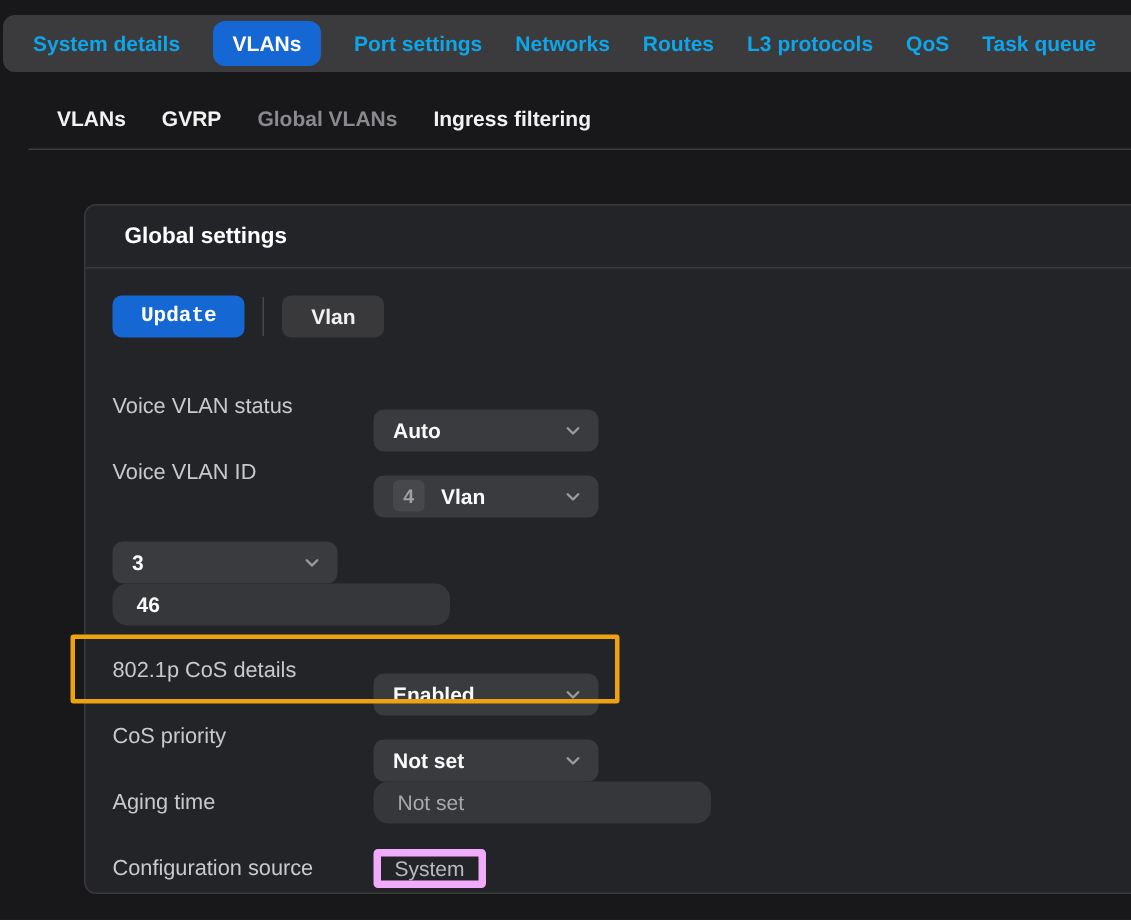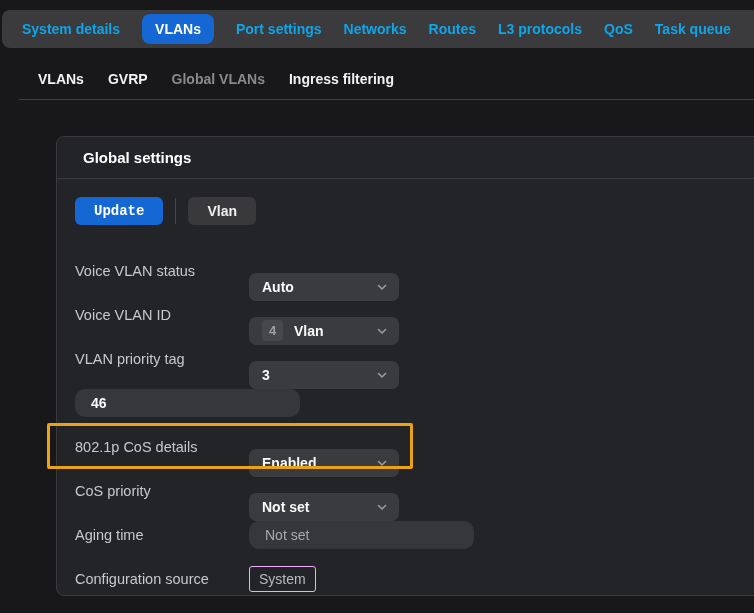--- a/index.html
+++ b/index.html
@@ -163,21 +163,21 @@
     font-weight: 700;
     color: #fafafa;
   }
   .text-input.placeholder { font-weight: 400; color: #a8a9ad; }
 
   .tag {
     display: inline-flex;
     align-items: center;
     height: 26px;
     padding: 0 9px;
-    border: 1px solid #f0abfc;
+    border: 5px solid #f0abfc;
     border-radius: 3px;
     font-size: 14px;
     color: #b9bac0;
     background: transparent;
   }
 
   
   .highlight-box {
     position: absolute;
     left: -28px;
@@ -243,21 +243,20 @@
         <span class="select-value">Vlan</span>
         <span class="chev">
           <svg width="12" height="12" viewBox="0 0 12 12">
               <path d="M2.5 4.5 L6 8 L9.5 4.5" fill="none" stroke="#9a9a9f" stroke-width="1.6" stroke-linecap="round" stroke-linejoin="round"></path>
             </svg>
         </span>
       </div>
     </div>
 
     <div class="form-row">
-      <span class="field-label">VLAN priority tag</span>
       <div class="select">
         <span class="select-value">3</span>
         <span class="chev">
           <svg width="12" height="12" viewBox="0 0 12 12">
               <path d="M2.5 4.5 L6 8 L9.5 4.5" fill="none" stroke="#9a9a9f" stroke-width="1.6" stroke-linecap="round" stroke-linejoin="round"></path>
             </svg>
         </span>
       </div>
     </div>
 

